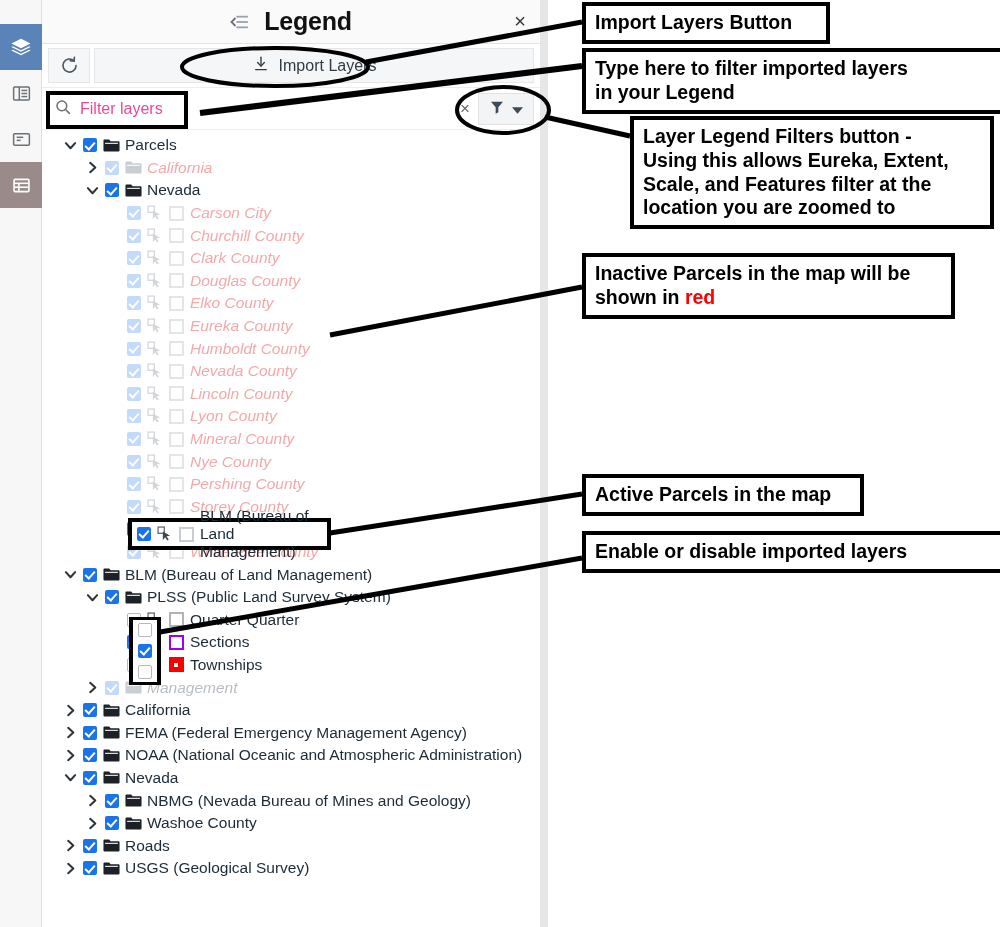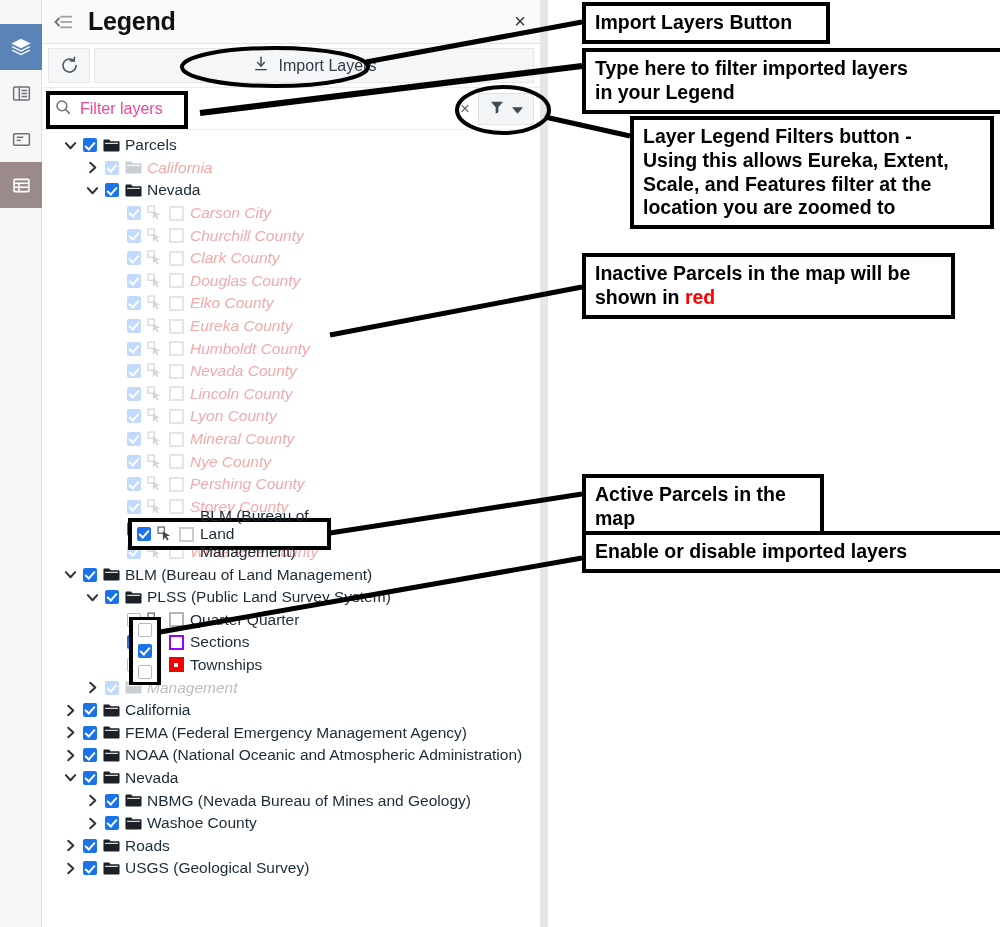--- a/index.html
+++ b/index.html
@@ -26,20 +26,21 @@
 
   
   #panel {
     position:absolute; left:42px; top:0; width:498px; height:927px;
     background:#ffffff;
   }
   #panel-header {
     height:44px; background:#fafafa; border-bottom:1px solid #e3e3e3;
     display:flex; align-items:center; padding:0 12px 0 8px;
     position:relative;
+    justify-content:center;
   }
   #collapse-icon { width:26px; height:26px; display:flex; align-items:center; justify-content:center; cursor:pointer; }
   #panel-title {
     font-size:25px; font-weight:bold; color:#111; margin-left:12px; letter-spacing:-0.2px;
   }
   #close-x {
     position:absolute; right:14px; top:12px; font-size:20px; color:#333; cursor:pointer;
     line-height:18px; font-weight:400;
   }
 
@@ -873,21 +874,21 @@
     <div>location you are zoomed to</div>
   </div>
 
   <div class="callout" style="left:582px; top:253px; width:373px;">
     <div>Inactive Parcels in the map will be</div>
     <div>
       <span>shown in </span><span class="red-word">red</span>
     </div>
   </div>
 
-  <div class="callout" style="left:582px; top:474px; width:242px;">
+  <div class="callout" style="left:582px; top:474px; width:282px;">
     <span>Active Parcels in the map</span>
   </div>
 
   <div class="callout" style="left:582px; top:531px; width:444px;">
     <span>Enable or disable imported layers</span>
   </div>
 
 </div>
 
 </body></html>

